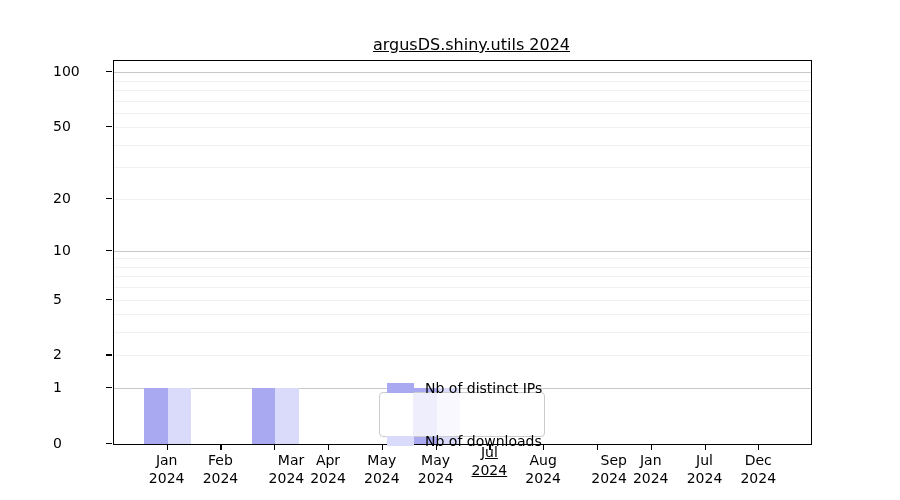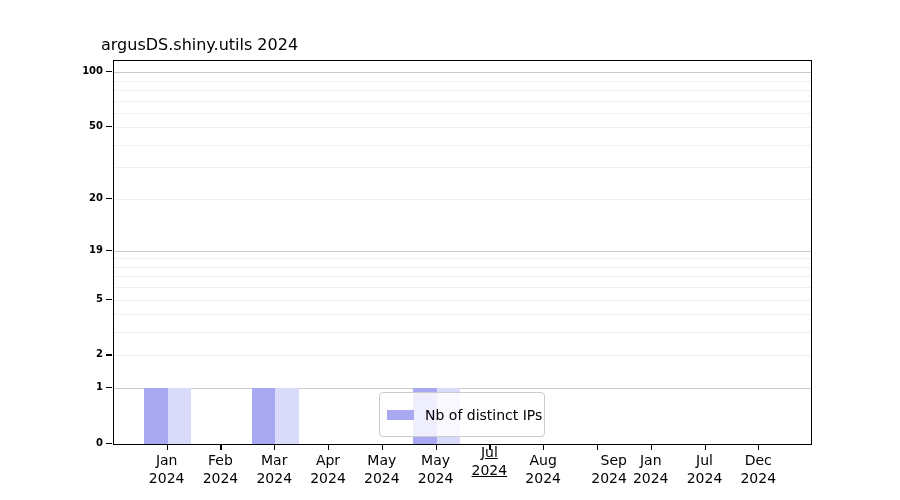--- a/index.html
+++ b/index.html
@@ -2,34 +2,34 @@
 <html><head>
 <meta charset="utf-8">
 <style>
   html,body { margin:0; padding:0; background:#fff; }
   .figure {
     position:relative; width:900px; height:500px; background:#fff;
     font-family:"DejaVu Sans","Liberation Sans",sans-serif; color:#000;
     overflow:hidden;
   }
   .chart-title {
-    position:absolute; left:101px; top:35px; width:697px;
-    font-size:16px; line-height:19px;
+    position:absolute; left:123px; top:35px; width:697px;
+    text-align:center; font-size:16px; line-height:19px;text-decoration:underline;
   }
   .plot {
     position:absolute; left:113px; top:60px; width:697px; height:383px;
     border:1.2px solid #000; box-sizing:content-box; background:#fff;
   }
   .gridline { position:absolute; left:0; width:100%; height:1px; }
   .bar { position:absolute; }
   .ytick { position:absolute; width:6px; height:1.2px; background:#000; }
   .xtick { position:absolute; width:1.2px; height:6px; background:#000; }
   .ylabel {
-    position:absolute; width:50px; text-align:right; font-size:10px;
-    transform:translateY(-50%); line-height:14px;font-weight:bold;
+    position:absolute; width:50px; text-align:left; font-size:14px;
+    transform:translateY(-50%); line-height:14px;
   }
   .xlabel {
     position:absolute; width:60px; text-align:center; font-size:14px;
     line-height:18px; transform:translateX(-50%);
   }
   .legend {
     position:absolute; left:265px; top:331px; width:166px; height:45px;
     background:rgba(255,255,255,0.8); border:1px solid #cccccc;
     border-radius:4px; box-sizing:border-box;
     display:flex; flex-direction:column; justify-content:center;
@@ -74,54 +74,58 @@
         <div class="bar" style="left: 53.7px; top: 327.153px; width: 23.5px; height: 55.8473px; background: rgb(218, 218, 250);"></div>
         <div class="bar" style="left: 161.26px; top: 327.153px; width: 23.5px; height: 55.8473px; background: rgb(218, 218, 250);"></div>
         <div class="bar" style="left: 322.6px; top: 327.153px; width: 23.5px; height: 55.8473px; background: rgb(218, 218, 250);"></div>
       </div>
 
     <div class="legend">
       <div class="legend-row">
         <span class="legend-swatch" id="sw0" style="background: rgb(169, 169, 242);"></span>
         <span class="legend-label">Nb of distinct IPs</span>
       </div>
+      <div class="legend-row">
+        <span class="legend-swatch" id="sw1" style="background: rgb(218, 218, 250);"></span>
+        <span class="legend-label">Nb of downloads</span>
+      </div>
     </div>
   </div>
 
   <div id="y-axis">
       <div class="ytick" style="left: 106px; top: 443px;"></div>
       <div class="ylabel" style="left: 53px; top: 443px;">0</div>
       <div class="ytick" style="left: 106px; top: 387.153px;"></div>
       <div class="ylabel" style="left: 53px; top: 387.153px;">1</div>
       <div class="ytick" style="left: 106px; top: 354.484px;"></div>
       <div class="ylabel" style="left: 53px; top: 354.484px;">2</div>
       <div class="ytick" style="left: 106px; top: 298.637px;"></div>
       <div class="ylabel" style="left: 53px; top: 298.637px;">5</div>
       <div class="ytick" style="left: 106px; top: 249.8px;"></div>
-      <div class="ylabel" style="left: 53px; top: 249.8px;">19</div>
+      <div class="ylabel" style="left: 53px; top: 249.8px;">10</div>
       <div class="ytick" style="left: 106px; top: 197.701px;"></div>
       <div class="ylabel" style="left: 53px; top: 197.701px;">20</div>
       <div class="ytick" style="left: 106px; top: 126.21px;"></div>
       <div class="ylabel" style="left: 53px; top: 126.21px;">50</div>
       <div class="ytick" style="left: 106px; top: 71.1566px;"></div>
       <div class="ylabel" style="left: 53px; top: 71.1566px;">100</div>
     </div>
   <div id="x-axis">
       <div class="xtick" style="left: 166.7px; top: 444px;"></div>
       <div class="xlabel" style="left: 166.7px; top: 451px;">
         <div>Jan</div>
         <div>2024</div>
       </div>
       <div class="xtick" style="left: 220.48px; top: 444px;"></div>
       <div class="xlabel" style="left: 220.48px; top: 451px;">
         <div>Feb</div>
         <div>2024</div>
       </div>
       <div class="xtick" style="left: 274.26px; top: 444px;"></div>
-      <div class="xlabel" style="left: 274.26px; top: 451px;">
+      <div class="xlabel" style="left: 274.26px; top: 451px; text-align: right;">
         <div>Mar</div>
         <div>2024</div>
       </div>
       <div class="xtick" style="left: 328.04px; top: 444px;"></div>
       <div class="xlabel" style="left: 328.04px; top: 451px;">
         <div>Apr</div>
         <div>2024</div>
       </div>
       <div class="xtick" style="left: 381.82px; top: 444px;"></div>
       <div class="xlabel" style="left: 381.82px; top: 451px;">

